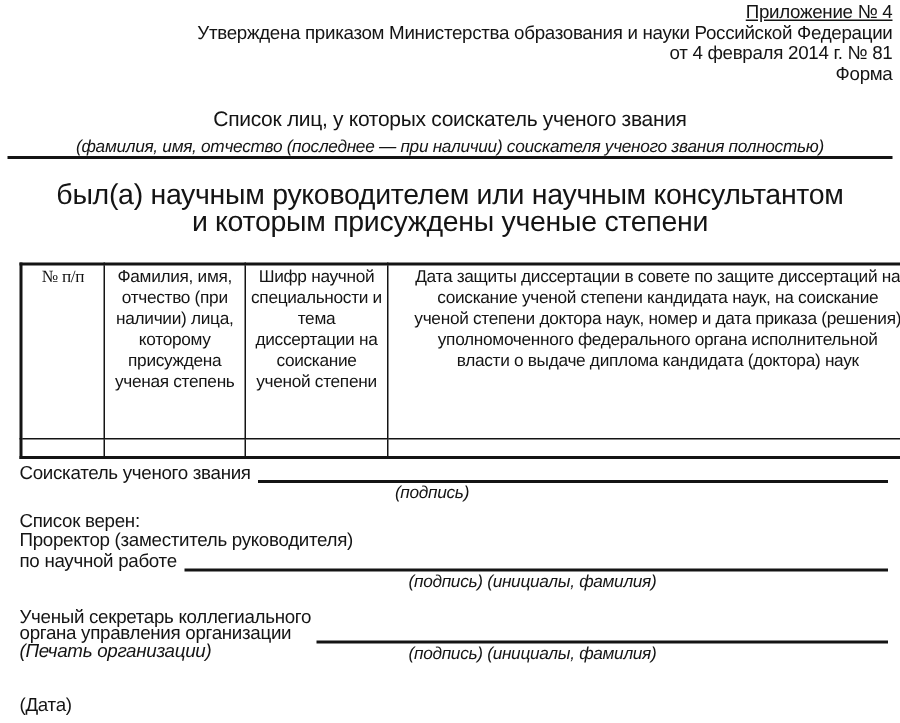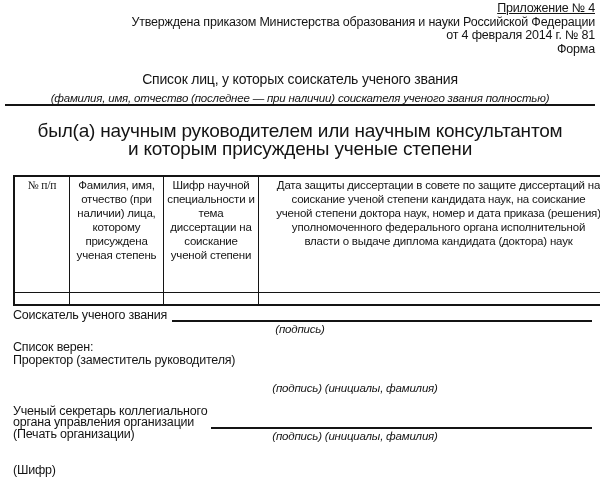--- a/index.html
+++ b/index.html
@@ -84,29 +84,33 @@
       <td class="c3"></td>
       <td class="c4"></td>
     </tr>
   </tbody>
     </table>
 
   <div class="abs sig-row" style="top:306px;">
     <span class="lbl">Соискатель ученого звания</span>
     <span class="fill"></span>
   </div>
-  <div class="abs cap" style="top:323px;left:300px;">(подпись)</div>
+  <div class="abs cap" style="top:323px;left:288px;">(подпись)</div>
 
   <div class="abs plain" style="top:340px;">Список верен:</div>
   <div class="abs plain" style="top:353px;">Проректор (заместитель руководителя)</div>
+  <div class="abs sig-row" style="top:365px;">
+    <span class="lbl">по научной работе</span>
+    <span class="fill"></span>
+  </div>
   <div class="abs cap" style="top:382px;left:355px;">(подпись) (инициалы, фамилия)</div>
 
   <div class="abs plain" style="top:404px;">Ученый секретарь коллегиального</div>
   <div class="abs sig-row" style="top:413px;gap:12px;">
     <span class="lbl">органа управления организации</span>
     <span class="fill"></span>
   </div>
   <div class="abs cap" style="top:430px;left:355px;">(подпись) (инициалы, фамилия)</div>
 
-  <div class="abs plain" style="top:427px;">(Печать организации)</div>
-  <div class="abs plain" style="top:463px;">(Шифр)</div>
+  <div class="abs plain" style="top:427px;font-style:italic;">(Печать организации)</div>
+  <div class="abs plain" style="top:463px;">(Дата)</div>
 
 </div>
 
 </body></html>

